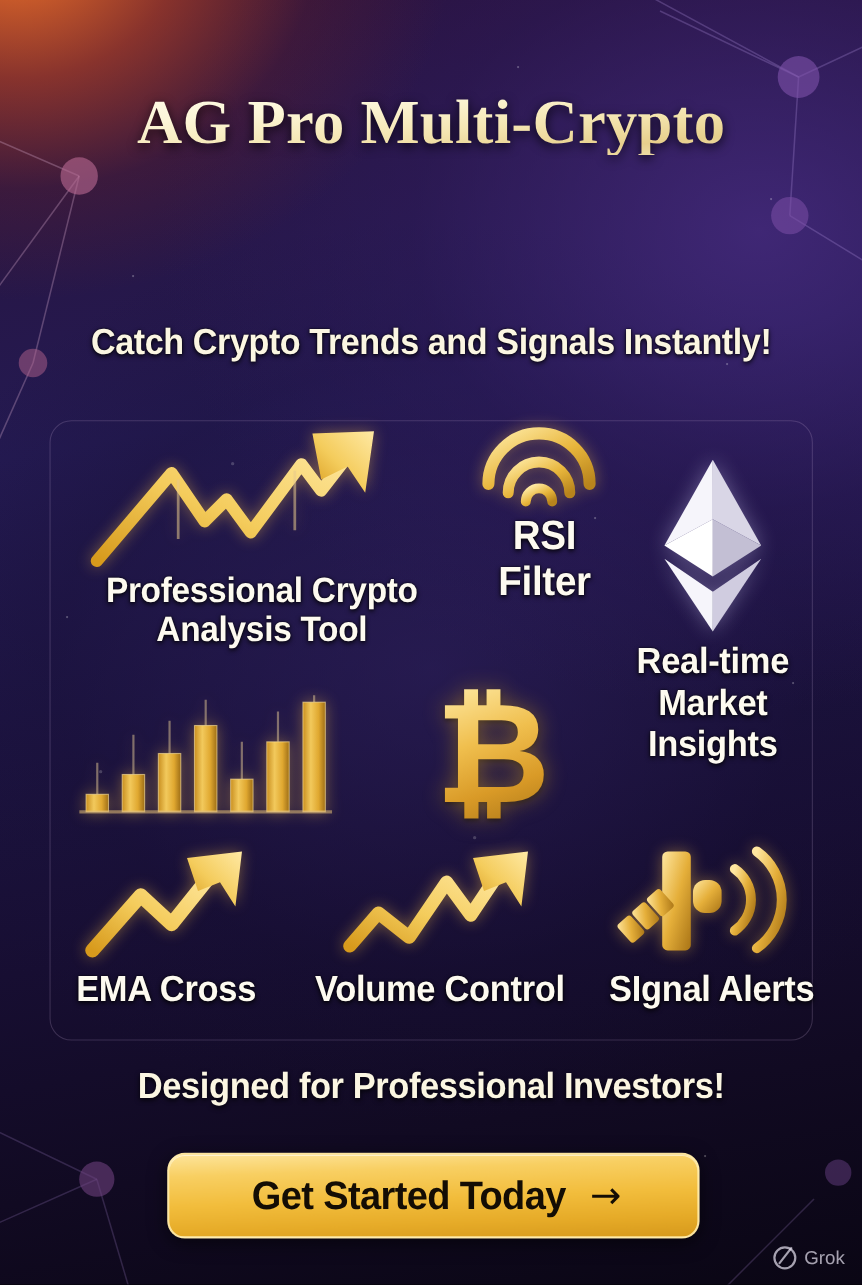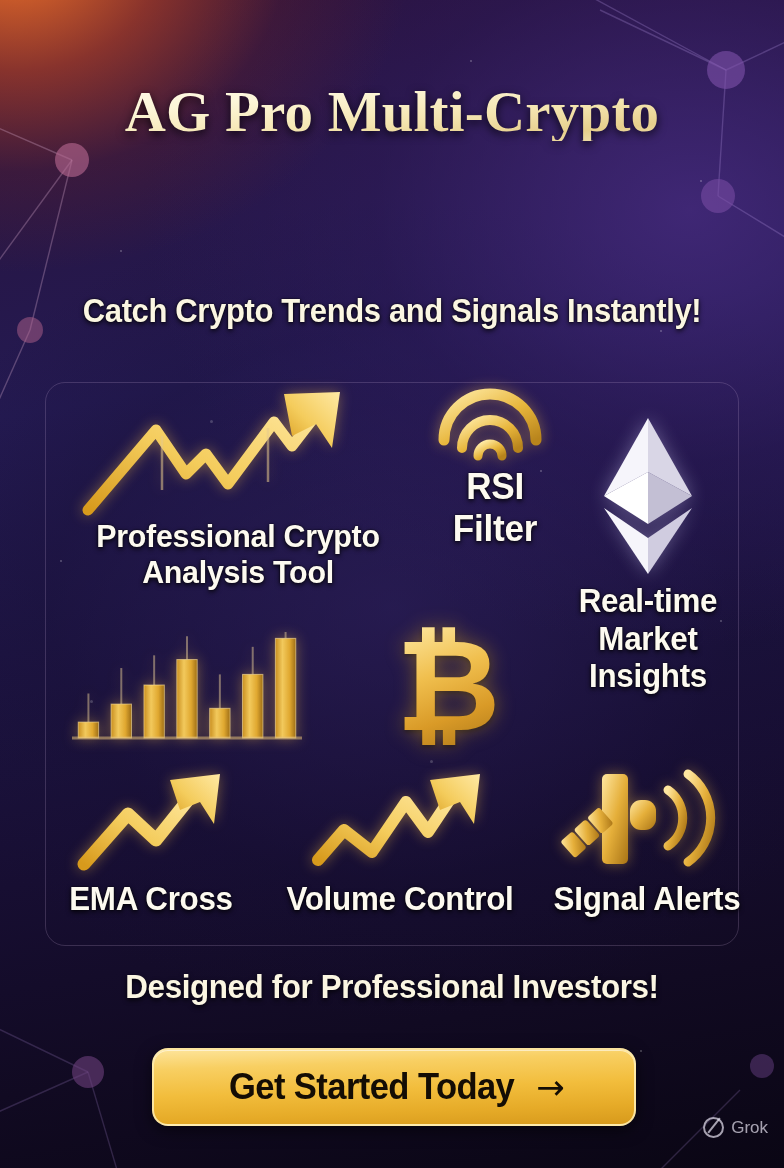--- a/index.html
+++ b/index.html
@@ -148,21 +148,21 @@
   .cta-arrow {
     font-size: 34px;
     color: #140d04;
     line-height: 1;
     font-family: "DejaVu Sans", sans-serif;
   }
 
   
   .watermark {
     position: absolute;
-    right: 16px; bottom: 30px;
+    right: 16px; bottom: 14px;
     display: flex; align-items: center; gap: 7px;
     color: rgba(226,222,236,0.72);
     font-size: 17px;
     z-index: 9;
   }
   .wm-mark {
     width: 17px; height: 17px;
     border: 2px solid rgba(226,222,236,0.72);
     border-radius: 50%;
     position: relative;

